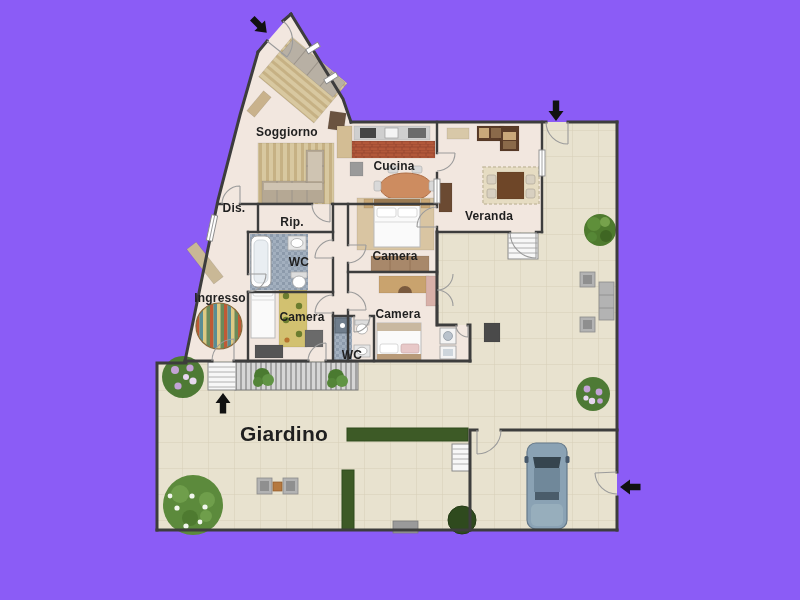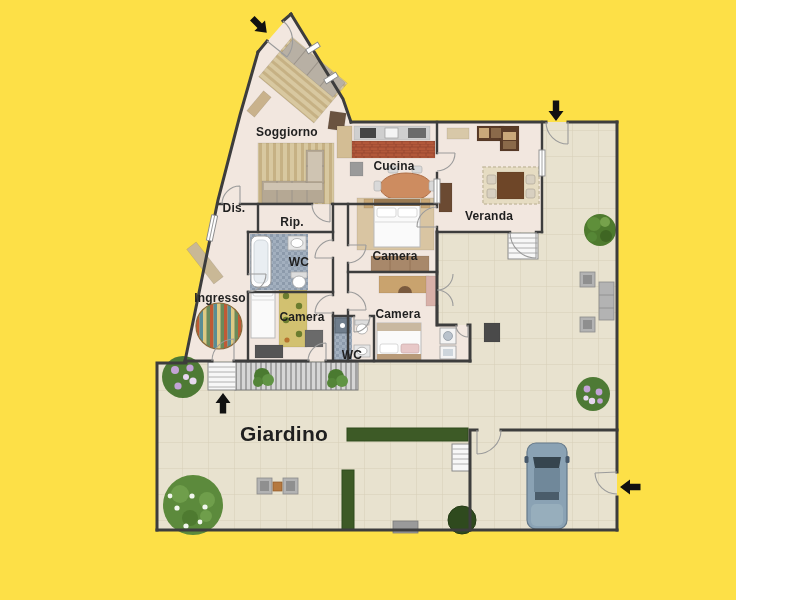--- a/index.html
+++ b/index.html
@@ -1,16 +1,16 @@
 <!DOCTYPE html>
 <html><head>
 <meta charset="utf-8">
 <style>
   html,body{margin:0;padding:0;background:#ffffff;}
-  .stage{position:relative;width:736px;height:600px;background:#fde047;overflow:hidden;
+  .stage{position:relative;width:800px;height:600px;background:#8b5cf6;overflow:hidden;
          font-family:"Liberation Sans",sans-serif;}
   svg{display:block}
   .room-label{font-family:"Liberation Sans",sans-serif;font-weight:700;fill:#1f1f1f;
               text-anchor:middle;letter-spacing:.2px;}
   .wall{stroke:#3d3d3d;fill:none;stroke-linecap:square;}
   .wall-ext{stroke-width:3;}
   .wall-int{stroke-width:2.4;}
   .door-arc{stroke:#9b9b9b;stroke-width:1.1;fill:none;}
   .furn{stroke:#00000022;stroke-width:.6;}
   .stair{fill:#f7f7f7;stroke:#8a8a8a;stroke-width:1;}

